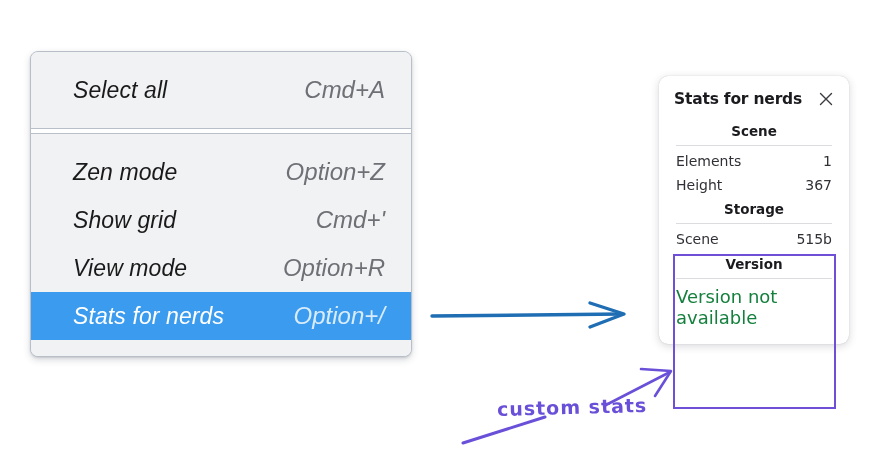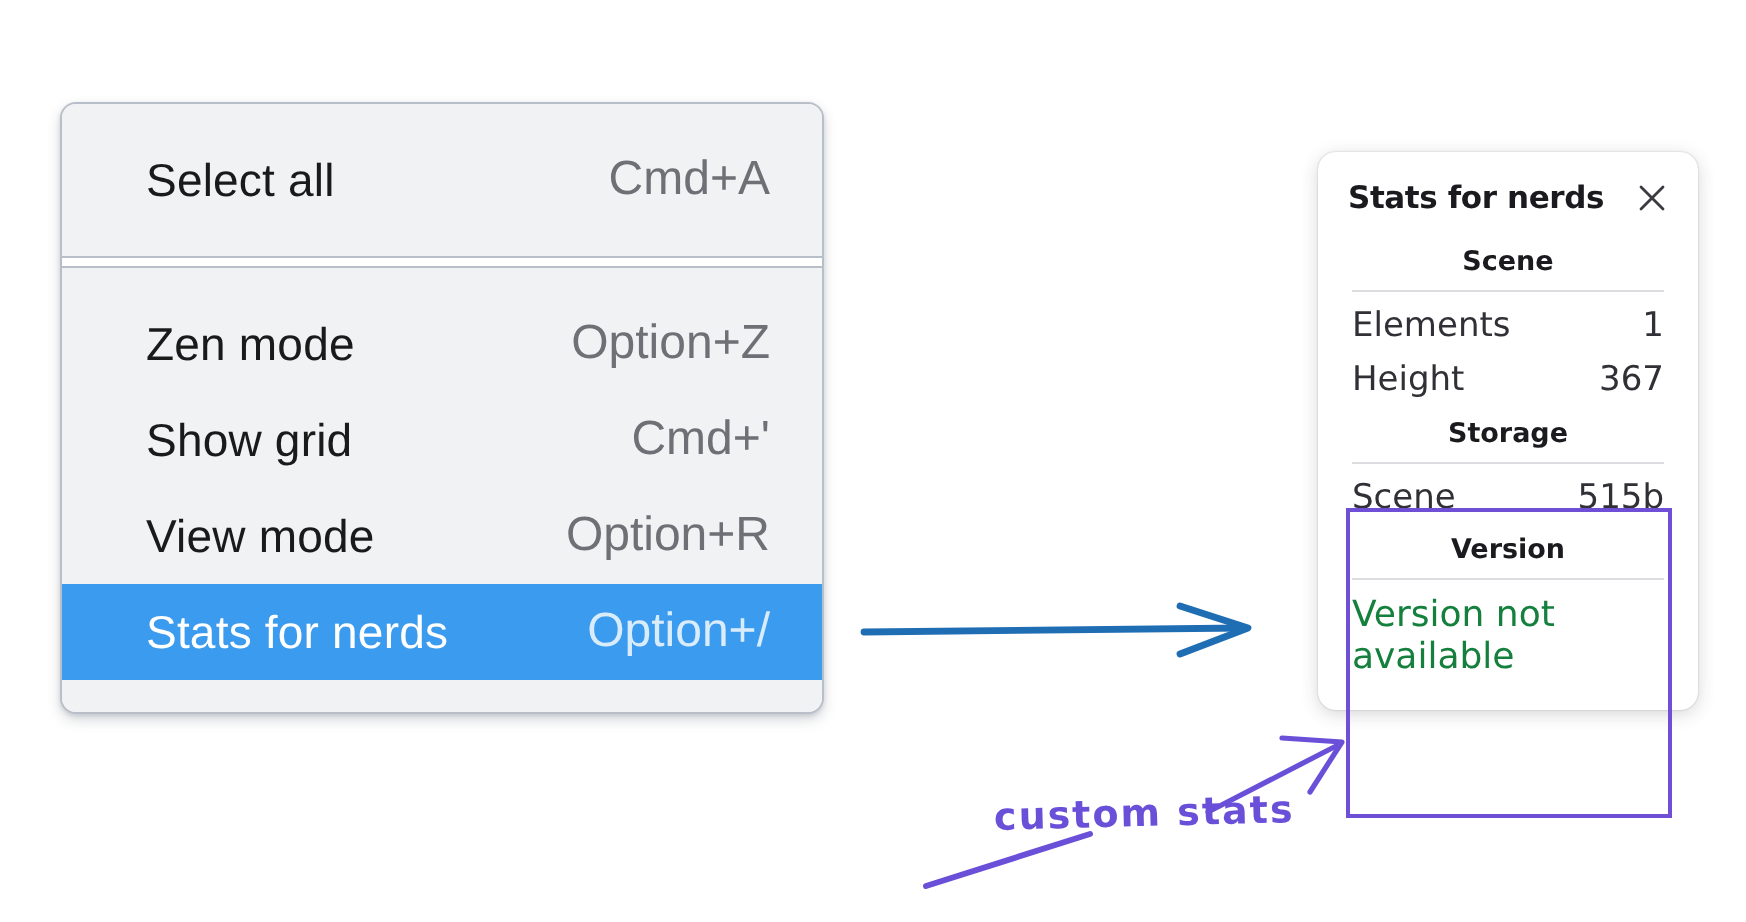--- a/index.html
+++ b/index.html
@@ -24,20 +24,21 @@
     width: 382px;
     border-radius: 8px;
     background: #f1f2f4;
     border: 1px solid #b8bfc9;
     box-shadow: 0 3px 7px rgba(60,70,85,0.20), 0 1px 2px rgba(60,70,85,0.16);
     overflow: hidden;
     box-sizing: border-box;
   }
   .menu-group {
     background: #f1f2f4;
+    font-style: italic;
   }
   .menu-sep {
     height: 4px;
     background: #ffffff;
     border-top: 1px solid #b8bfc9;
     border-bottom: 1px solid #b8bfc9;
     box-sizing: content-box;
   }
   .menu-item {
     display: flex;
@@ -107,21 +108,21 @@
   }
   .sp-rule {
     height: 1px;
     background: #dcdce0;
     margin: 0 2px 4px 2px;
   }
   .sp-row {
     display: flex;
     justify-content: space-between;
     align-items: baseline;
-    font-size: 17px;
+    font-size: 14px;
     color: #303036;
     padding: 3px 2px;
     line-height: 1.25;
   }
   .sp-row .sp-key { color: #303036; }
   .sp-row .sp-val { color: #303036; }
   .sp-note {
     font-size: 18px;
     color: #15803d;
     padding: 3px 2px 1px 2px;

